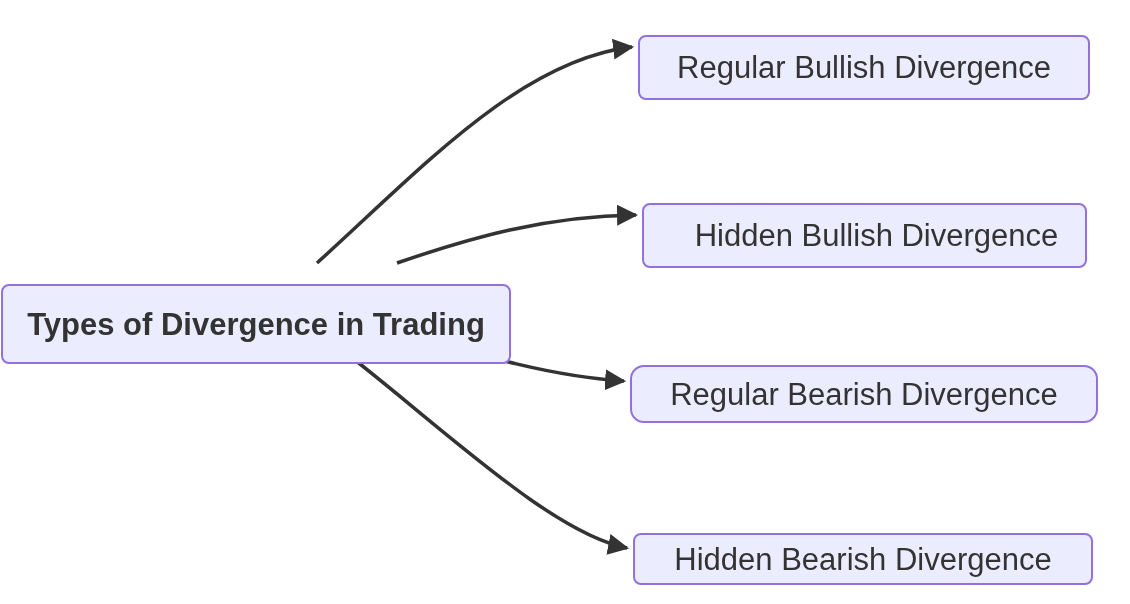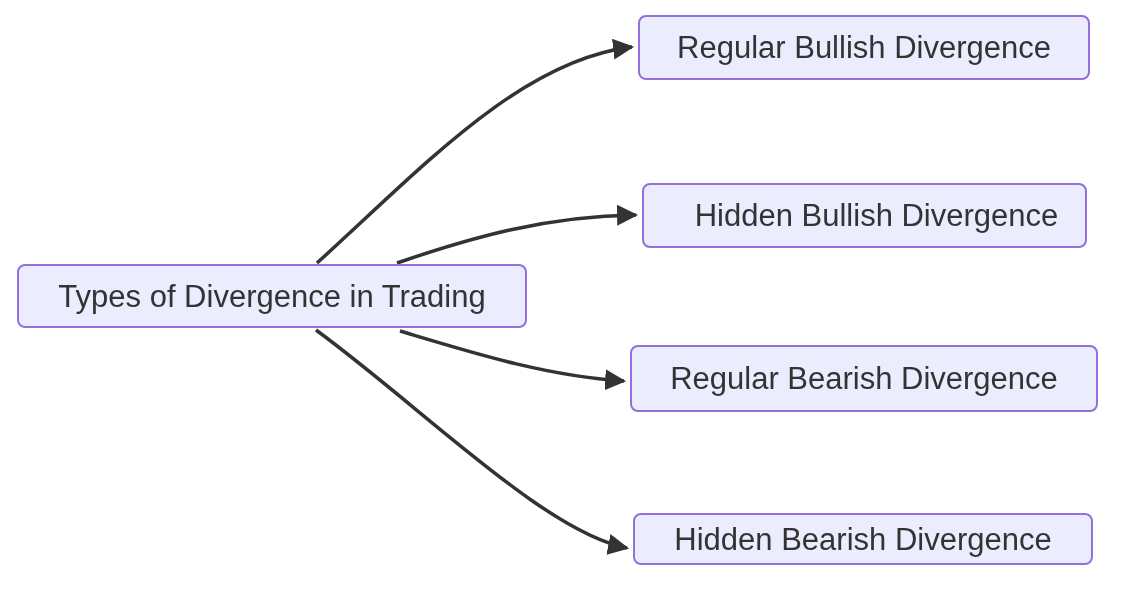--- a/index.html
+++ b/index.html
@@ -45,25 +45,26 @@
     border: 2px solid var(--node-border);
     border-radius: 8px;
     display: flex;
     align-items: center;
     justify-content: center;
     color: var(--text);
     font-size: 31px;
     line-height: 1;
     white-space: nowrap;
     text-align: center;
+    margin-top: 20px;
   }
-  .node-root { left: 17px;  top: 264px; width: 510px; height: 64px; }
+  .node-root { left: 1px;  top: 264px; width: 510px; height: 80px; font-weight: bold; }
   .node-b0   { left: 638px; top: 15px;  width: 452px; height: 65px; }
   .node-b1   { left: 642px; top: 183px; width: 445px; height: 65px; padding-left: 24px; }
-  .node-b2   { left: 630px; top: 345px; width: 468px; height: 67px; }
+  .node-b2   { left: 630px; top: 345px; width: 468px; height: 58px; border-radius: 14px; }
   .node-b3   { left: 633px; top: 513px; width: 460px; height: 52px; }
 </style>
 </head>
 <body>
 
 <div class="canvas">
 
   <svg class="edges" viewBox="0 0 1130 604" xmlns="http://www.w3.org/2000/svg">
     <defs>
       <marker id="arrowhead" viewBox="0 0 10 10" refX="9" refY="5" markerWidth="6" markerHeight="6" orient="auto" markerUnits="strokeWidth">

